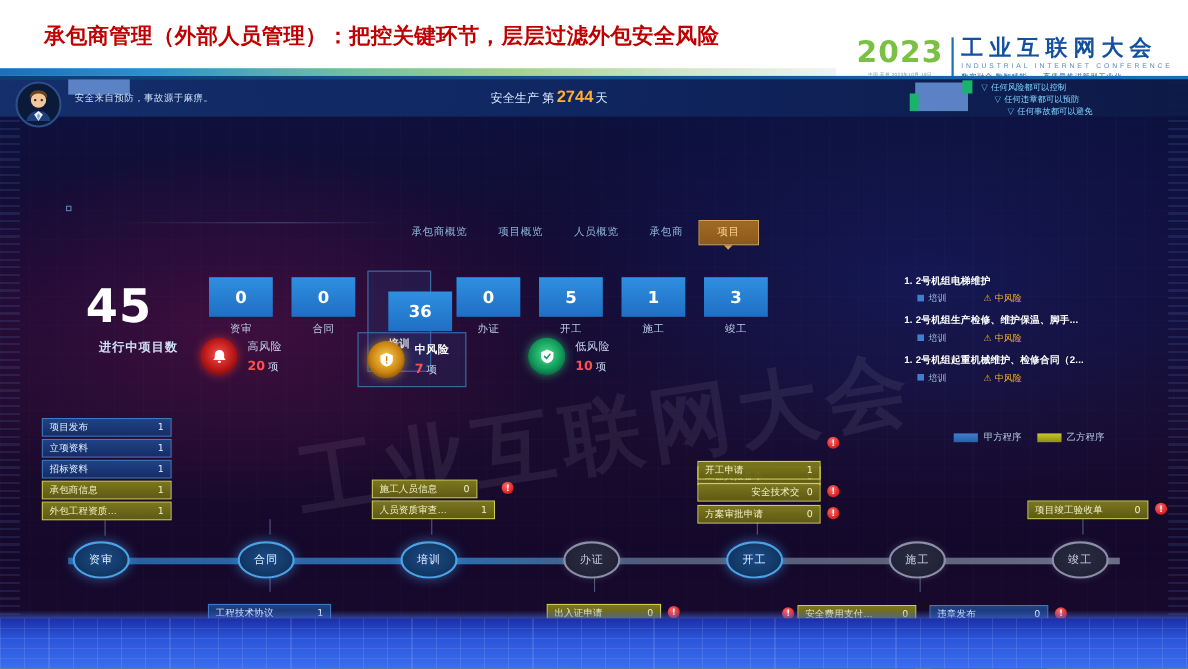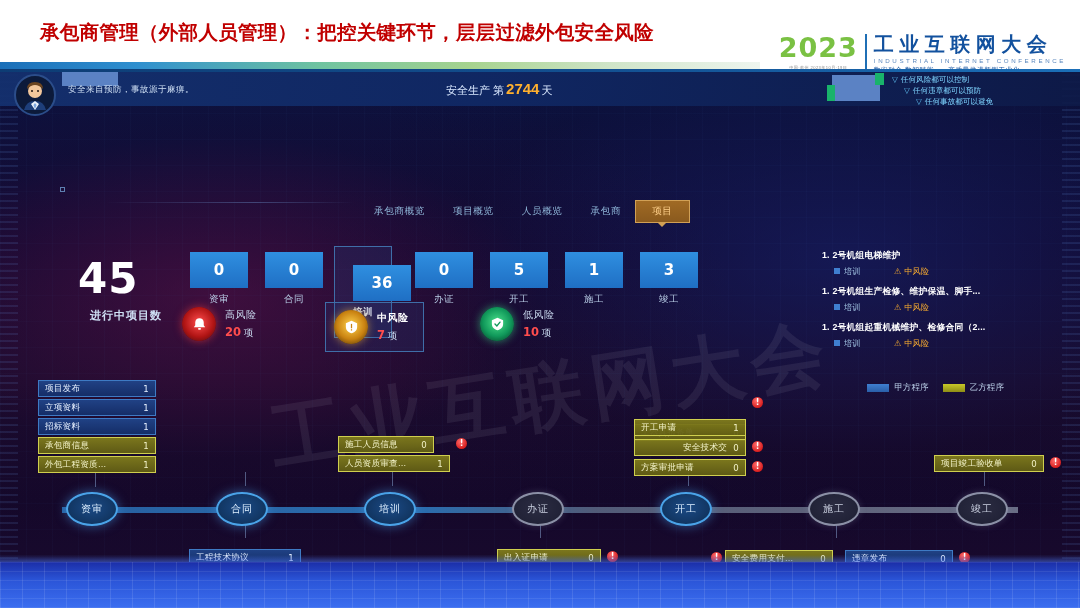--- a/index.html
+++ b/index.html
@@ -139,21 +139,21 @@
   .tasklist { position:absolute; left:822px; top:178px; width:246px; }
   .task { margin-bottom:9px; }
   .task .ttl { font-size:8.8px; color:#ffffff; font-weight:bold; letter-spacing:0.2px; white-space:nowrap; overflow:hidden; }
   .task .meta { display:flex; align-items:center; margin-top:4px; font-size:8.2px; color:#9fc0e0; padding-left:12px;}
   .task .meta .tag { width:60px; }
   .task .meta .warn { color:#ffb02e; }
   .sq-blue { display:inline-block; width:6px; height:6px; background:#3f7fd0; margin-right:4px; }
   .tri { display:inline-block; color:#ffb02e; margin-right:3px; }
 
   
-  .legend { position:absolute; right:76px; top:310px; display:flex; gap:14px; align-items:center; }
+  .legend { position:absolute; right:76px; top:320px; display:flex; gap:14px; align-items:center; }
   .legend .li { display:flex; align-items:center; font-size:8.6px; color:#b9cde6; }
   .legend .sw { width:22px; height:8px; margin-right:5px; }
   .sw-blue { background:linear-gradient(180deg,#3f7fd0,#2a5fa8); }
   .sw-olive { background:linear-gradient(180deg,#c8c828,#8e8e16); }
 
   
   .card {
     position:absolute; height:17px; display:flex; align-items:center;
     font-size:8.6px; letter-spacing:0.2px; padding:0 6px;
   }

